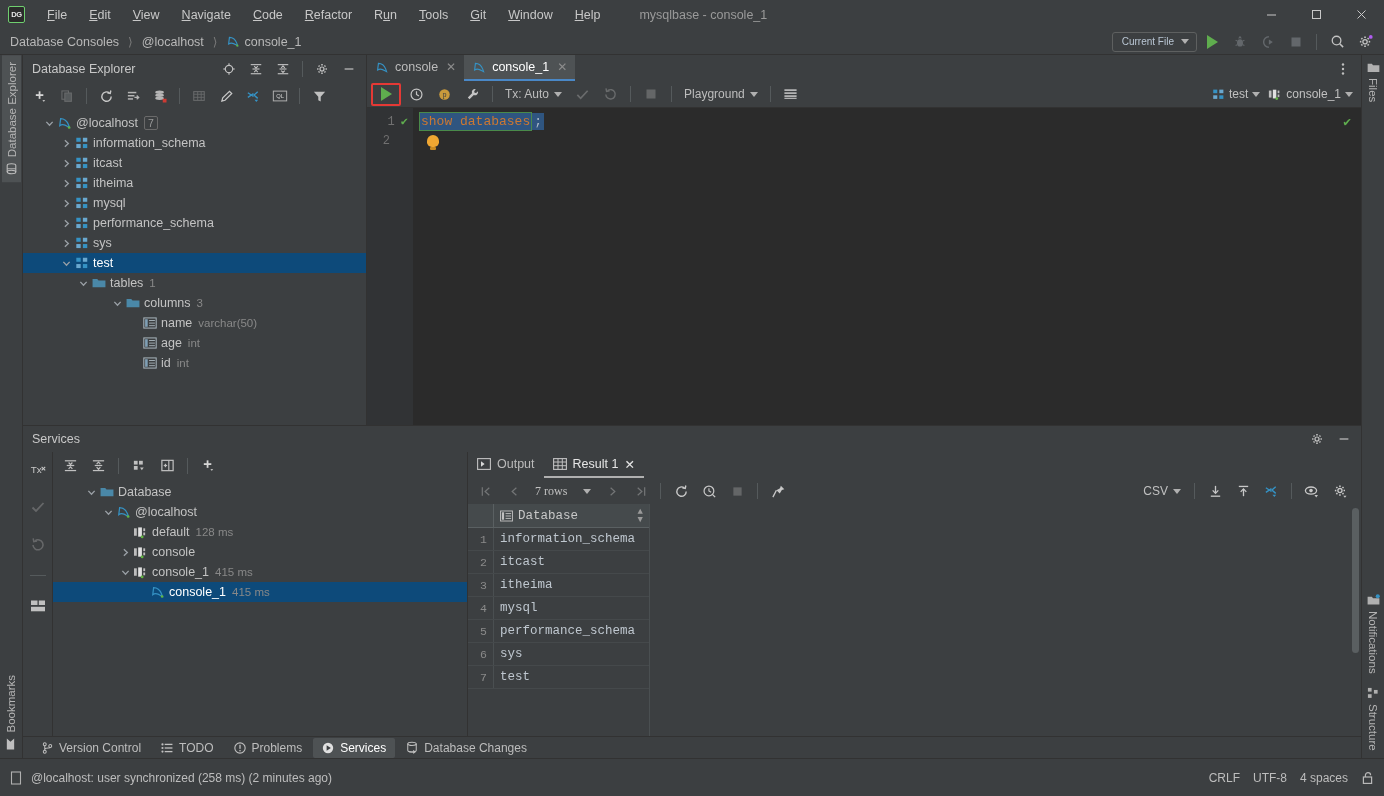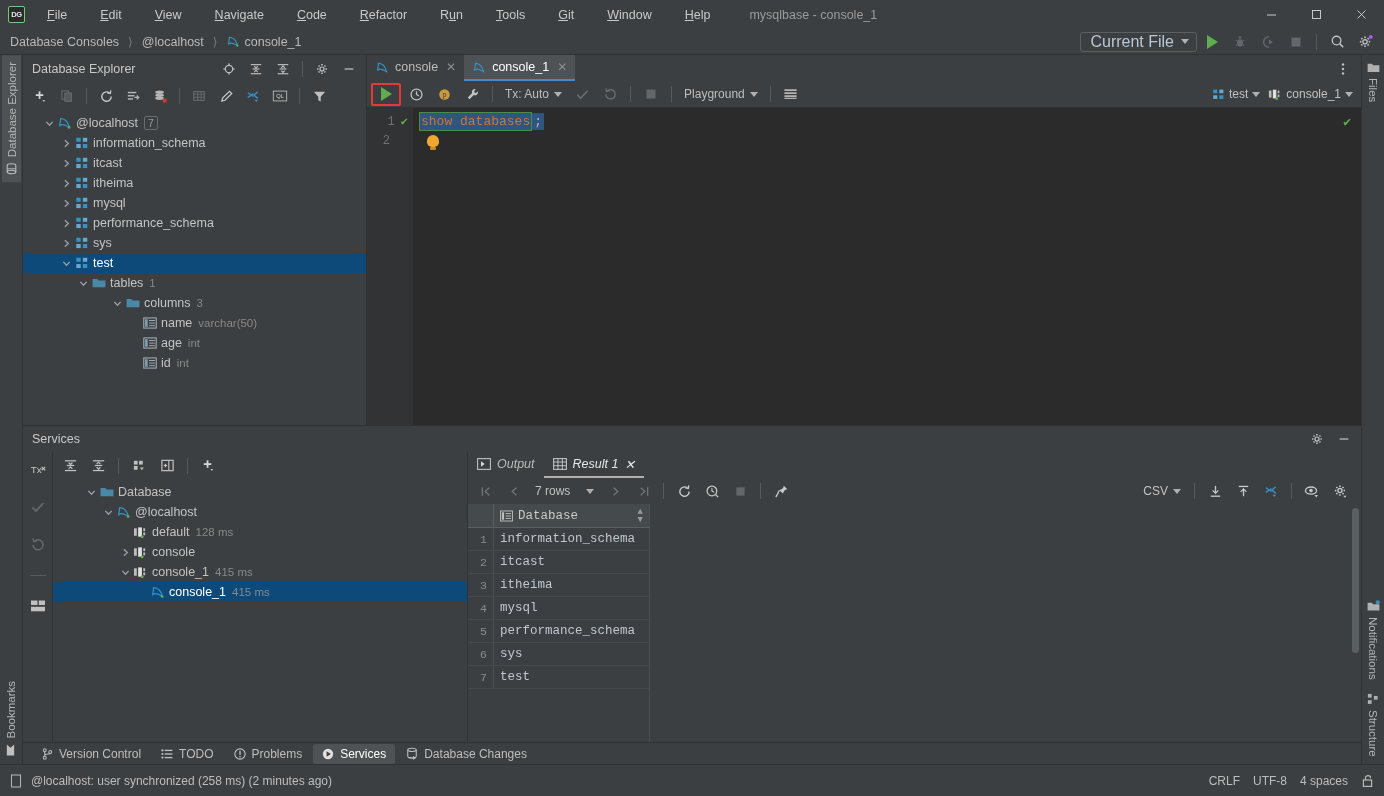--- a/index.html
+++ b/index.html
@@ -12,34 +12,34 @@
     overflow:hidden;
     position:relative;
   }
   .app{ width:1384px; height:796px; display:flex; flex-direction:column; background:#3c3f41; }
 
   
   .titlebar{ height:29px; background:#3c3f41; display:flex; align-items:center; padding-left:8px; flex:none; }
   .dg-logo{ width:17px; height:17px; border:1.5px solid #6fcf6f; border-radius:2px; background:#2b2b2b;
             font-size:7.5px; color:#e6e6e6; display:flex; align-items:center; justify-content:center;
             font-weight:bold; letter-spacing:-0.3px; margin-right:13px; font-family:"Liberation Sans",sans-serif;}
-  .menu{ display:flex; align-items:center; gap:15px; }
+  .menu{ display:flex; align-items:center; gap:4px; }
   .menu-item{ padding:3px 9px; color:#c8c8c8; font-size:12.5px; cursor:default; white-space:nowrap;}
   .menu-item u{ text-decoration:underline; }
   .win-title{ margin-left:30px; color:#9a9a9a; font-size:12.5px; white-space:nowrap; }
   .win-ctrl{ margin-left:auto; display:flex; align-items:center; }
   .win-btn{ width:45px; height:29px; display:flex; align-items:center; justify-content:center; color:#c0c0c0; font-size:13px;}
 
   
   .navbar{ height:26px; background:#3c3f41; display:flex; align-items:center; padding-left:10px; flex:none;
            border-bottom:1px solid #323232;}
   .crumb{ color:#b8b8b8; font-size:12.5px; display:flex; align-items:center; gap:4px;}
   .crumb-sep{ color:#7a7a7a; margin:0 5px; font-size:12px;}
   .nav-right{ margin-left:auto; display:flex; align-items:center; gap:2px; padding-right:6px;}
-  .runcfg{ border:1px solid #5e6060; border-radius:3px; padding:2px 7px 2px 9px; color:#b9c6d4; font-size:16px;
+  .runcfg{ border:1px solid #5e6060; border-radius:3px; padding:2px 7px 2px 9px; color:#b9c6d4; font-size:10px;
            display:flex; align-items:center; gap:7px; height:20px;}
   .tri-down{ width:0;height:0;border-left:4px solid transparent;border-right:4px solid transparent;border-top:5px solid #b0b0b0;}
   .ibtn{ width:26px;height:24px; display:flex;align-items:center;justify-content:center; border-radius:3px; position:relative;}
   .play-green{ width:0;height:0;border-left:11px solid #5fad4e;border-top:7px solid transparent;border-bottom:7px solid transparent;}
   .dim{ opacity:.42; }
 
   
   .bodyrow{ flex:1; display:flex; min-height:0; }
 
   
@@ -105,26 +105,26 @@
   .services{ flex:1; display:flex; flex-direction:column; min-height:0; border-top:1px solid #323232; background:#3c3f41;}
   .svc-head{ height:26px; display:flex; align-items:center; padding-left:9px; flex:none; }
   .svc-body{ flex:1; display:flex; min-height:0; }
   .svc-ltools{ width:30px; flex:none; display:flex; flex-direction:column; align-items:center; padding-top:5px; gap:14px;
                border-right:1px solid #323232;}
   .svc-ltools .hr{ width:16px;height:1px;background:#555a5c;margin:4px 0;}
   .svc-left{ width:415px; flex:none; display:flex; flex-direction:column; border-right:1px solid #323232; min-width:0;}
   .svc-tbar{ height:27px; display:flex; align-items:center; padding-left:4px; flex:none; gap:2px;}
   .svc-tree{ flex:1; padding-top:3px; overflow:hidden;}
   .svc-right{ flex:1; display:flex; flex-direction:column; min-width:0; background:#3c3f41;}
-  .res-tabs{ height:26px; display:flex; align-items:center; flex:none;font-style:italic; }
+  .res-tabs{ height:26px; display:flex; align-items:center; flex:none; }
   .rtab{ height:26px; display:flex; align-items:center; gap:6px; padding:0 9px; font-size:12.5px; color:#bbbbbb;
          border-bottom:2px solid transparent;}
   .rtab.active{ border-bottom:2px solid #b0b0b0; color:#e6e6e6;}
   .res-tbar{ height:26px; display:flex; align-items:center; padding-left:5px; flex:none; gap:2px;}
-  .rowsel{ font-size:12px; color:#c0c0c0; display:flex; align-items:center; gap:16px; padding:0 6px;}
+  .rowsel{ font-size:12px; color:#c0c0c0; display:flex; align-items:center; gap:16px; padding:0 6px;font-family:Liberation Serif, serif;}
   .res-tbar-right{ margin-left:auto; display:flex; align-items:center; gap:2px; padding-right:8px;}
   .csv{ font-size:12px; color:#c0c0c0; display:flex; align-items:center; gap:5px; padding:0 6px;}
   .grid-wrap{ flex:1; display:flex; min-height:0; background:#3c3f41; position:relative;}
   .grid{ display:flex; flex-direction:column; border-right:1px solid #4a4f51;}
   .gridhdr{ height:24px; display:flex; align-items:center; background:#454a4c; border-bottom:1px solid #5a6062;}
   .gh-num{ width:26px; flex:none; border-right:1px solid #5a6062; height:100%; }
   .gh-col{ width:155px; display:flex; align-items:center; gap:5px; padding:0 6px; font-family:"Liberation Mono",monospace;
            font-size:12.5px; color:#c8c8c8; height:100%;}
   .gh-col .sort{ margin-left:auto; color:#9a9a9a; font-size:9px; line-height:8px; text-align:center;}
   .grow{ height:23px; display:flex; align-items:center; border-bottom:1px solid #45494b;}
@@ -133,21 +133,21 @@
        display:flex; align-items:center; justify-content:flex-end;}
   .gv{ width:155px; padding-left:6px; font-family:"Liberation Mono",monospace; font-size:12.5px; color:#bfc7cf;
        white-space:nowrap; overflow:hidden;}
   .vscroll{ position:absolute; right:2px; top:4px; width:7px; height:145px; background:#5a5f61; border-radius:4px;}
 
   
   .toolwin-bar{ height:22px; background:#3c3f41; display:flex; align-items:center; padding-left:10px; flex:none;
                 border-top:1px solid #323232; gap:2px;}
   .twb{ display:flex; align-items:center; gap:6px; padding:3px 9px; font-size:12px; color:#bdbdbd; border-radius:2px;}
   .twb.active{ background:#4e5254; color:#ffffff;}
-  .statusbar{ height:32px; background:#3c3f41; display:flex; align-items:center; padding-left:10px; flex:none;
+  .statusbar{ height:38px; background:#3c3f41; display:flex; align-items:center; padding-left:10px; flex:none;
               font-size:12px; color:#bdbdbd; gap:8px; border-top:1px solid #323232;}
   .sb-right{ margin-left:auto; display:flex; align-items:center; gap:13px; padding-right:10px;}
 
   svg{ display:block; }
 </style>
 </head>
 <body>
 
 <div class="app">
 

